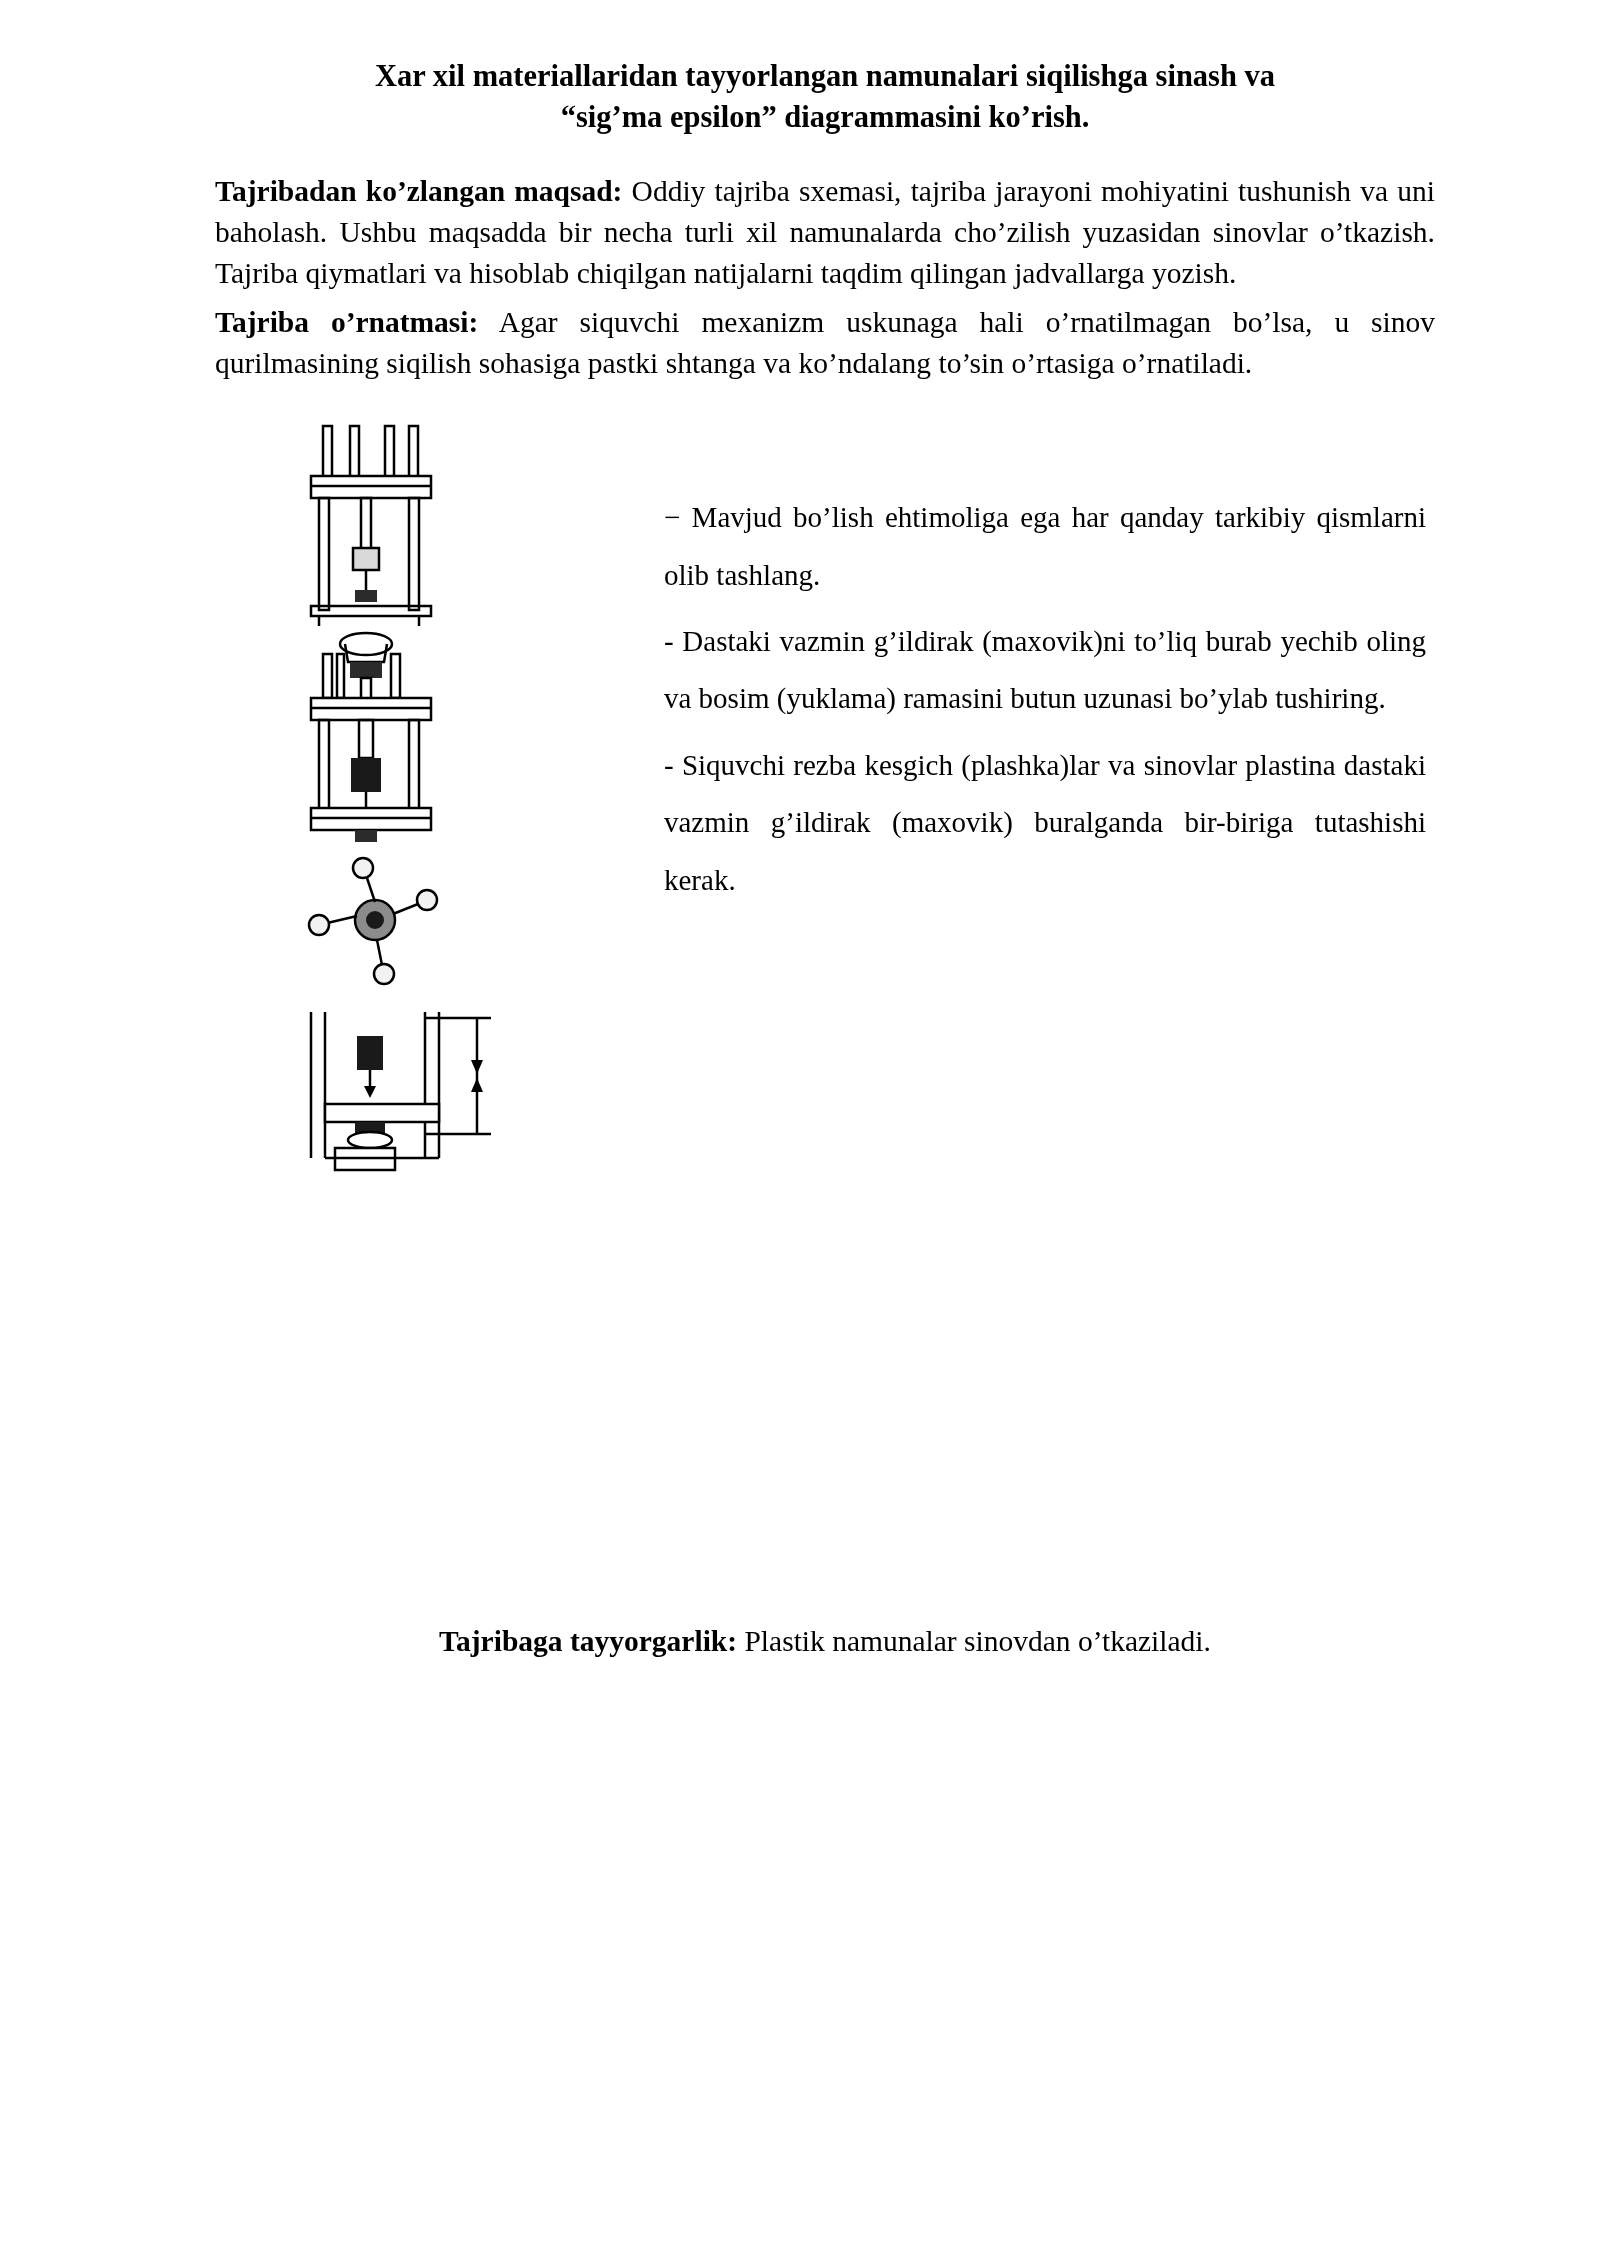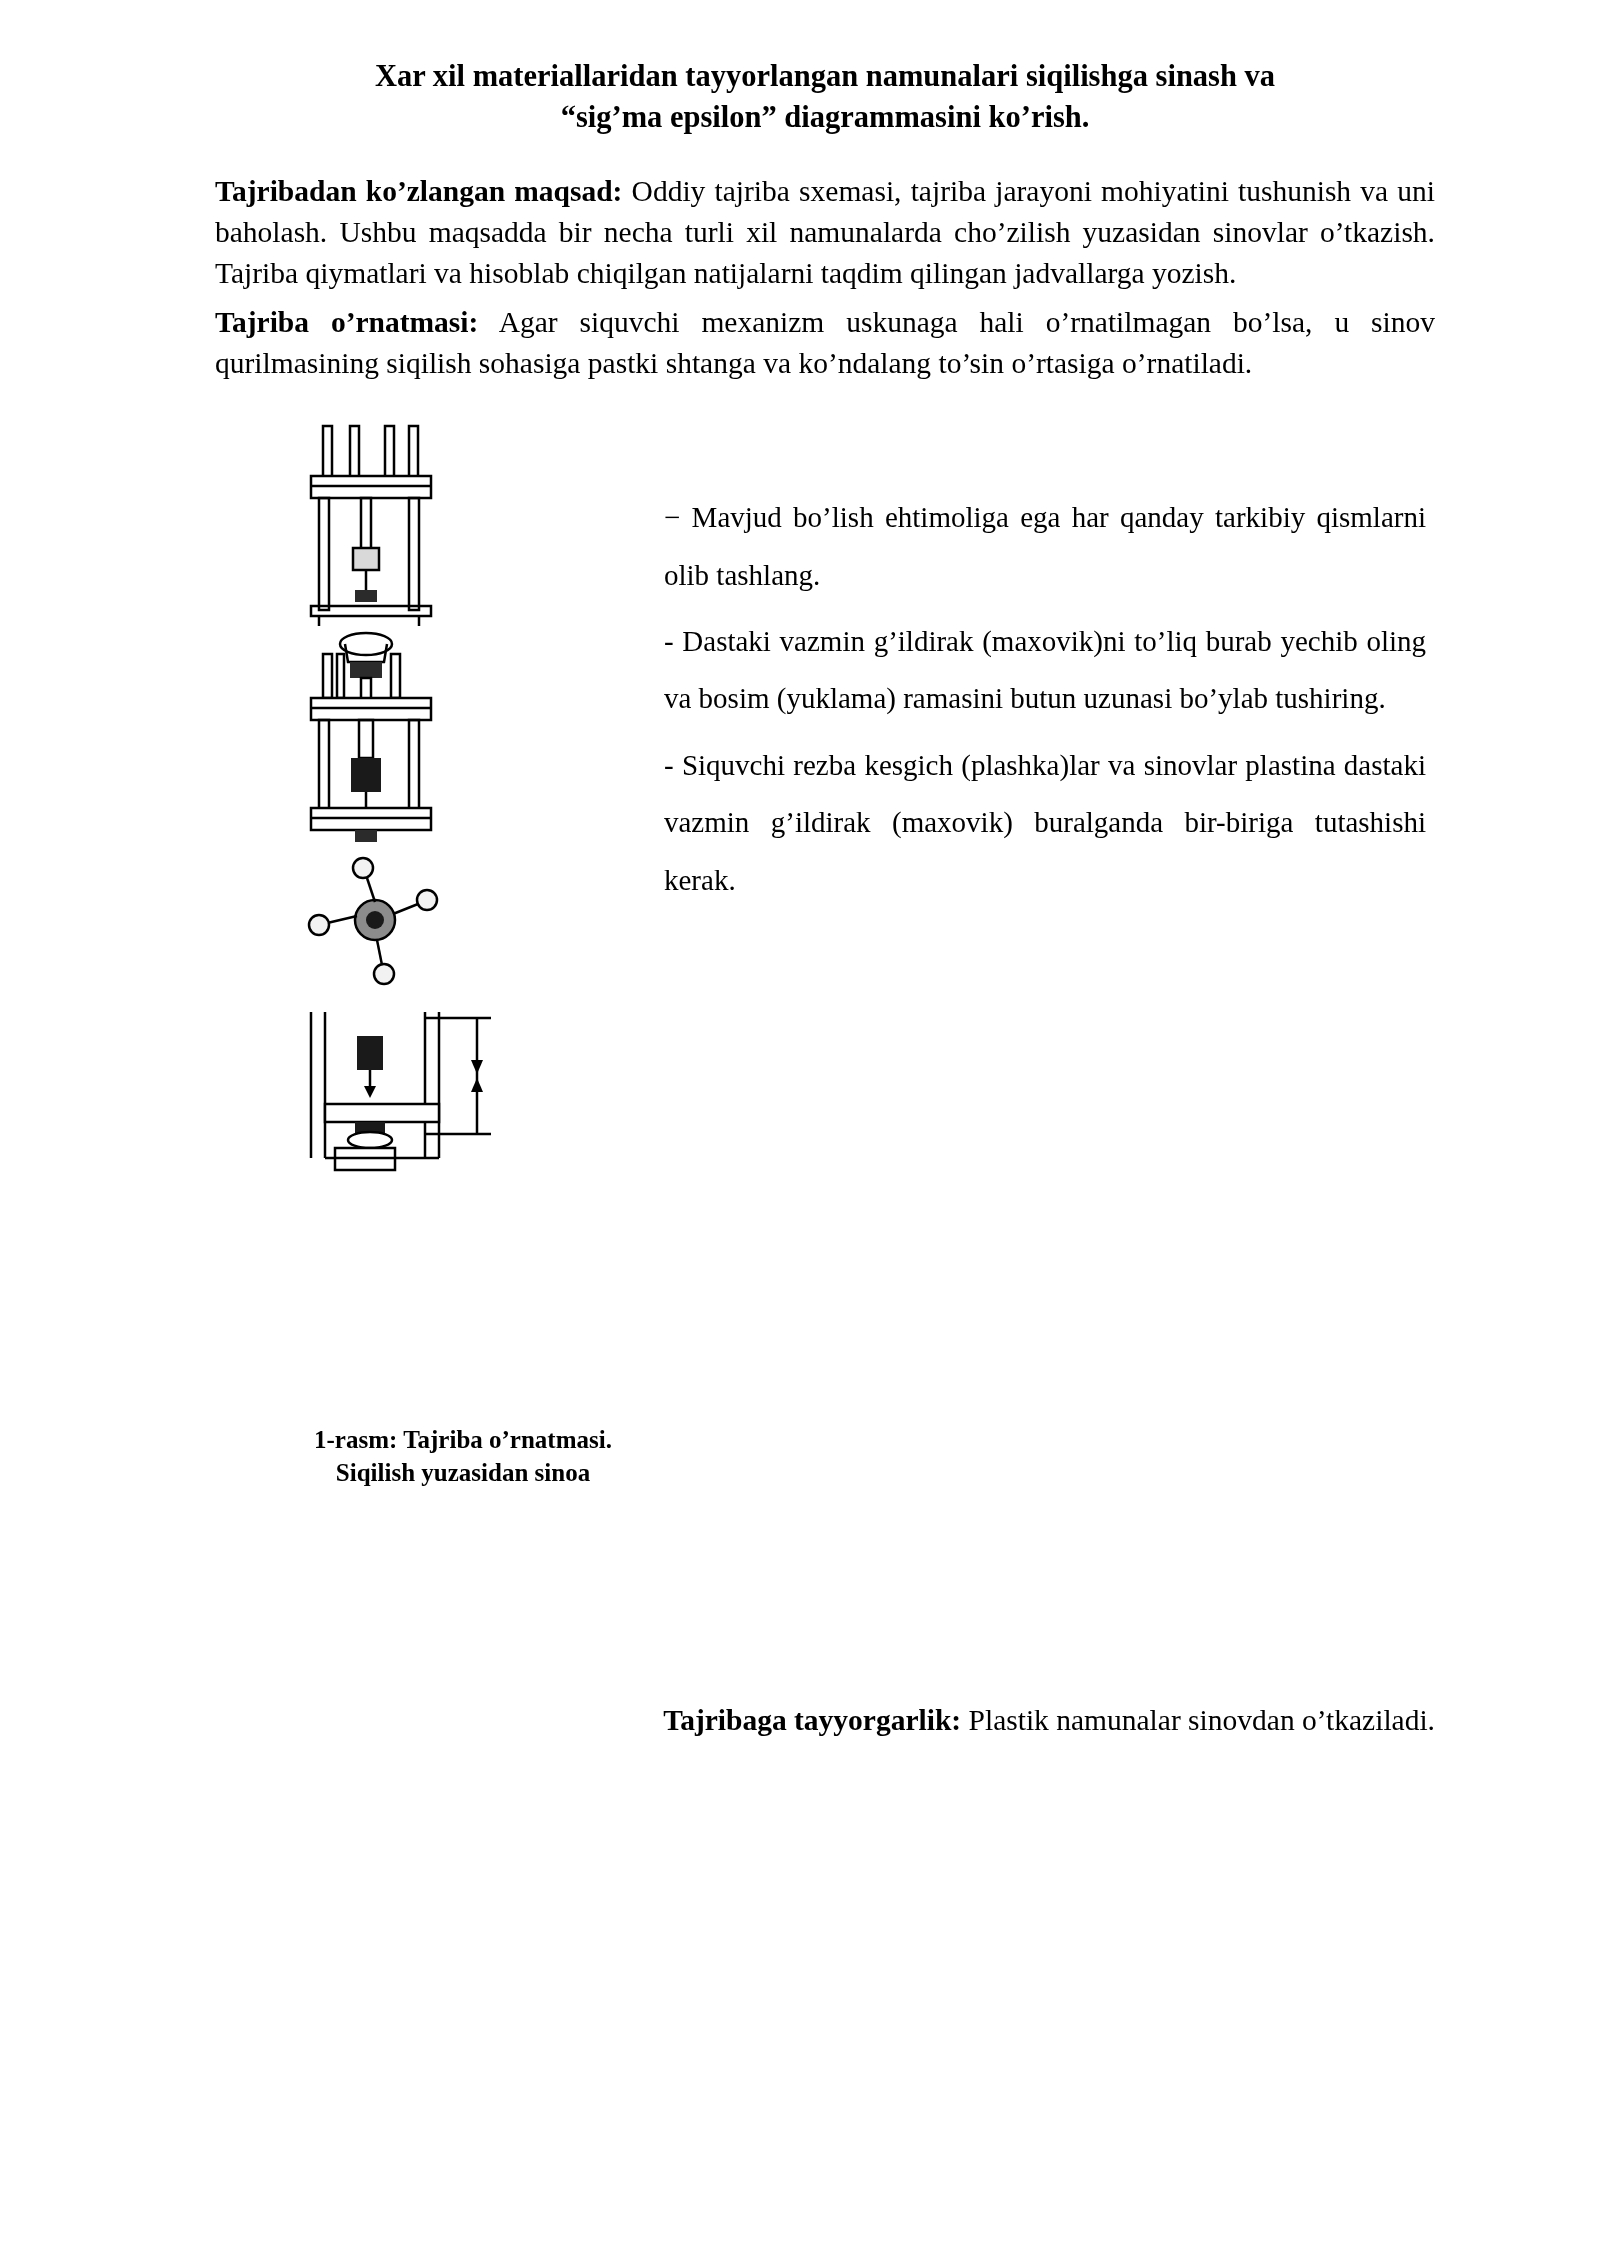--- a/index.html
+++ b/index.html
@@ -70,21 +70,21 @@
     box-sizing: border-box;
   }
   .text-col p {
     font-size: 29px;
     line-height: 1.98;
     text-align: justify;
     margin: 9px;
   }
   .footer-note {
     margin-top: 215px;
-    text-align: right;
+    text-align: center;
     font-size: 29.5px;
   }
   .footer-note .lead {
     font-weight: bold;
   }
   svg { display: block; }
 </style>
 </head>
 <body>
 
@@ -172,24 +172,20 @@
             <line x1="20" y1="150" x2="134" y2="150"></line>
 
             <line x1="172" y1="10" x2="172" y2="126"></line>
             <path d="M166 52 L172 66 L178 52 Z" fill="#000" stroke="none"></path>
             <path d="M166 84 L172 70 L178 84 Z" fill="#000" stroke="none"></path>
             <line x1="120" y1="10" x2="186" y2="10"></line>
             <line x1="120" y1="126" x2="186" y2="126"></line>
           </g>
         </g>
       </svg>
-      <div class="figure-caption">
-        <div>1-rasm: Tajriba o’rnatmasi.</div>
-        <div>Siqilish yuzasidan sinoa</div>
-      </div>
     </div>
 
     <div class="text-col">
       <p>− Mavjud bo’lish ehtimoliga ega har qanday tarkibiy qismlarni olib tashlang.</p>
       <p>- Dastaki vazmin g’ildirak (maxovik)ni to’liq burab yechib oling va bosim (yuklama) ramasini butun uzunasi bo’ylab tushiring.</p>
       <p>- Siquvchi rezba kesgich (plashka)lar va sinovlar plastina dastaki vazmin g’ildirak (maxovik) buralganda bir-biriga tutashishi kerak.</p>
     </div>
 
   </div>
 

